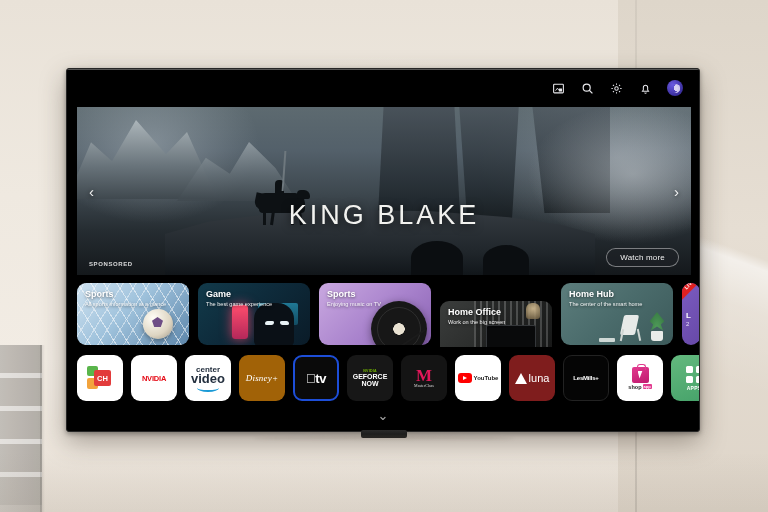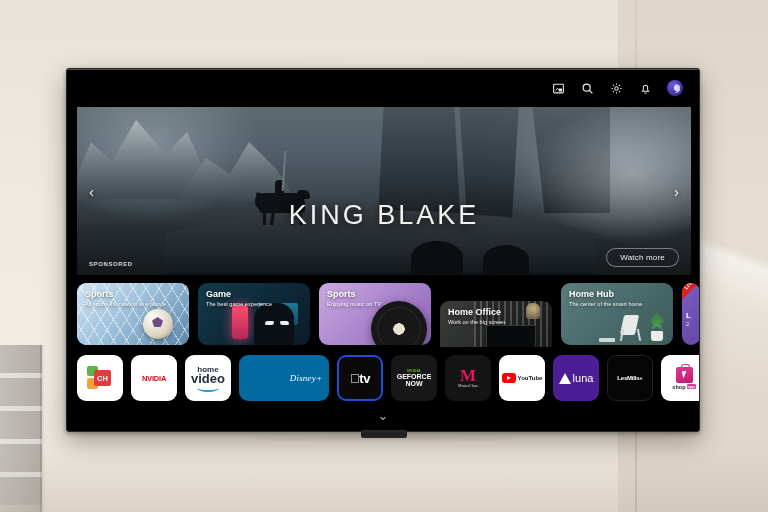--- a/index.html
+++ b/index.html
@@ -190,35 +190,35 @@
   .lgch .s2{left:0;top:12px;width:11px;height:11px;background:#f2a33c;}
   .lgch .s3{left:7px;top:4px;width:17px;height:16px;background:#e23b3b;
     display:flex;align-items:center;justify-content:center;}
   .lgch .s3 span{font-size:7.5px;font-weight:bold;color:#fff;font-family:"Liberation Sans",sans-serif;}
   .app-netflix{background:#fff;}
   .app-netflix span{font-size:7.5px;font-weight:bold;color:#e50914;letter-spacing:-.2px;}
   .app-prime{background:#fff;flex-direction:column;gap:0;}
   .app-prime .p1{font-size:8px;font-weight:bold;color:#232f3e;line-height:9px;}
   .app-prime .p2{font-size:13px;font-weight:bold;color:#232f3e;line-height:9px;}
   .app-prime .smile{width:22px;height:6px;border-bottom:2px solid #1b9ad6;border-radius:0 0 50% 50%;margin-top:1px;}
-  .app-disney{background:#0369a1;padding-left:44px;}
+  .app-disney{background:#a16207;}
   .app-disney span{font-family:"Liberation Serif",serif;font-style:italic;font-size:9px;color:#fff;letter-spacing:.2px;}
   .app-appletv{background:#0a0a0a;border:2px solid #1d4ed8;box-sizing:border-box;}
   .app-appletv span{font-size:13px;color:#fff;font-weight:bold;letter-spacing:-.5px;}
   .app-geforce{background:#171717;flex-direction:column;}
   .app-geforce .nv{font-size:3.6px;color:#76b900;font-weight:bold;letter-spacing:.2px;}
   .app-geforce .gf{font-size:7px;color:#fff;font-weight:bold;line-height:7.5px;text-align:center;}
   .app-master{background:#141414;flex-direction:column;}
   .app-master .m{font-size:17px;color:#e3175a;font-weight:bold;line-height:15px;font-family:"Liberation Serif",serif;}
   .app-master .mc{font-size:4px;color:#d8d8d8;font-family:"Liberation Serif",serif;}
   .app-youtube{background:#fff;flex-direction:row;gap:2px;}
   .yt-play{width:14px;height:10px;background:#ff0000;border-radius:3px;display:flex;align-items:center;justify-content:center;}
   .yt-play:after{content:"";border-left:4px solid #fff;border-top:2.6px solid transparent;border-bottom:2.6px solid transparent;margin-left:1px;}
   .app-youtube span{font-size:6px;font-weight:bold;color:#1a1a1a;}
-  .app-luna{background:#4c1d95;flex-direction:row;gap:2px;}
+  .app-luna{background:#7f1d1d;flex-direction:row;gap:2px;}
   .luna-tri{width:0;height:0;border-left:6px solid transparent;border-right:6px solid transparent;border-bottom:11px solid #fff;}
   .app-luna span{font-size:11px;color:#fff;}
   .app-lesmills{background:#050505;border:1px solid #222;box-sizing:border-box;}
   .app-lesmills span{font-size:6px;font-weight:bold;color:#fff;letter-spacing:-.2px;}
   .app-shop{background:#fff;flex-direction:column;gap:1px;}
   .shop-bag{width:17px;height:16px;background:linear-gradient(160deg,#e23a8f,#c01a6e);border-radius:2px;position:relative;}
   .shop-bag:before{content:"";position:absolute;left:5px;top:-3px;width:7px;height:5px;border:1.5px solid #e23a8f;border-bottom:none;border-radius:3px 3px 0 0;}
   .shop-bag:after{content:"";position:absolute;left:6px;top:4px;width:5px;height:8px;background:#fff;clip-path:polygon(0 0,100% 0,40% 100%);}
   .app-shop .st{font-size:5.5px;font-weight:bold;color:#222;display:flex;align-items:center;gap:1px;}
   .app-shop .st i{background:#e23a8f;color:#fff;font-style:normal;font-size:4px;padding:0 1px;border-radius:1px;}
@@ -388,21 +388,21 @@
               <span>CH</span>
             </div>
         </div>
       </div>
 
       <div class="app app-netflix">
         <span>NVIDIA</span>
       </div>
 
       <div class="app app-prime">
-        <div class="p1">home</div>
+        <div class="p1">center</div>
         <div class="p2">video</div>
         <div class="smile"></div>
       </div>
 
       <div class="app app-disney">
         <span>Disney+</span>
       </div>
 
       <div class="app app-appletv">
         <span>tv</span>

